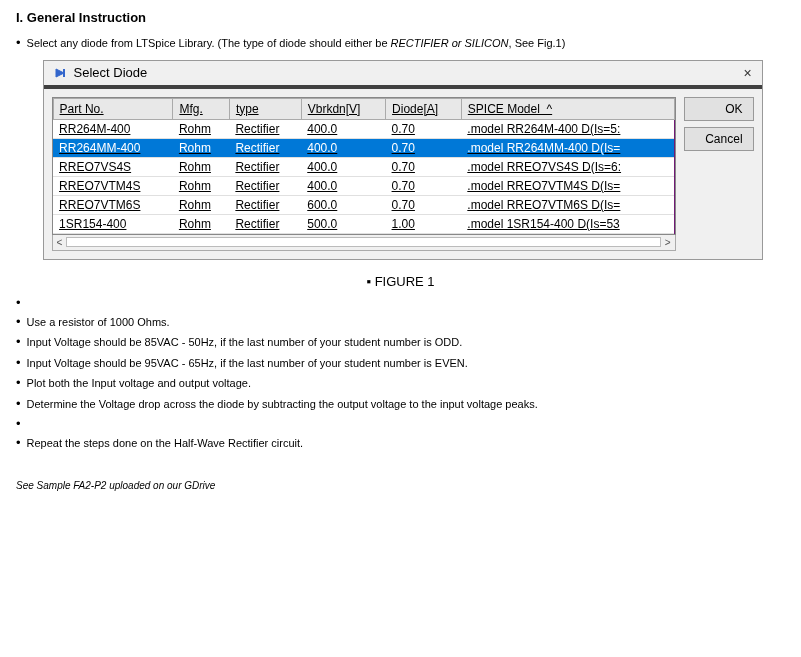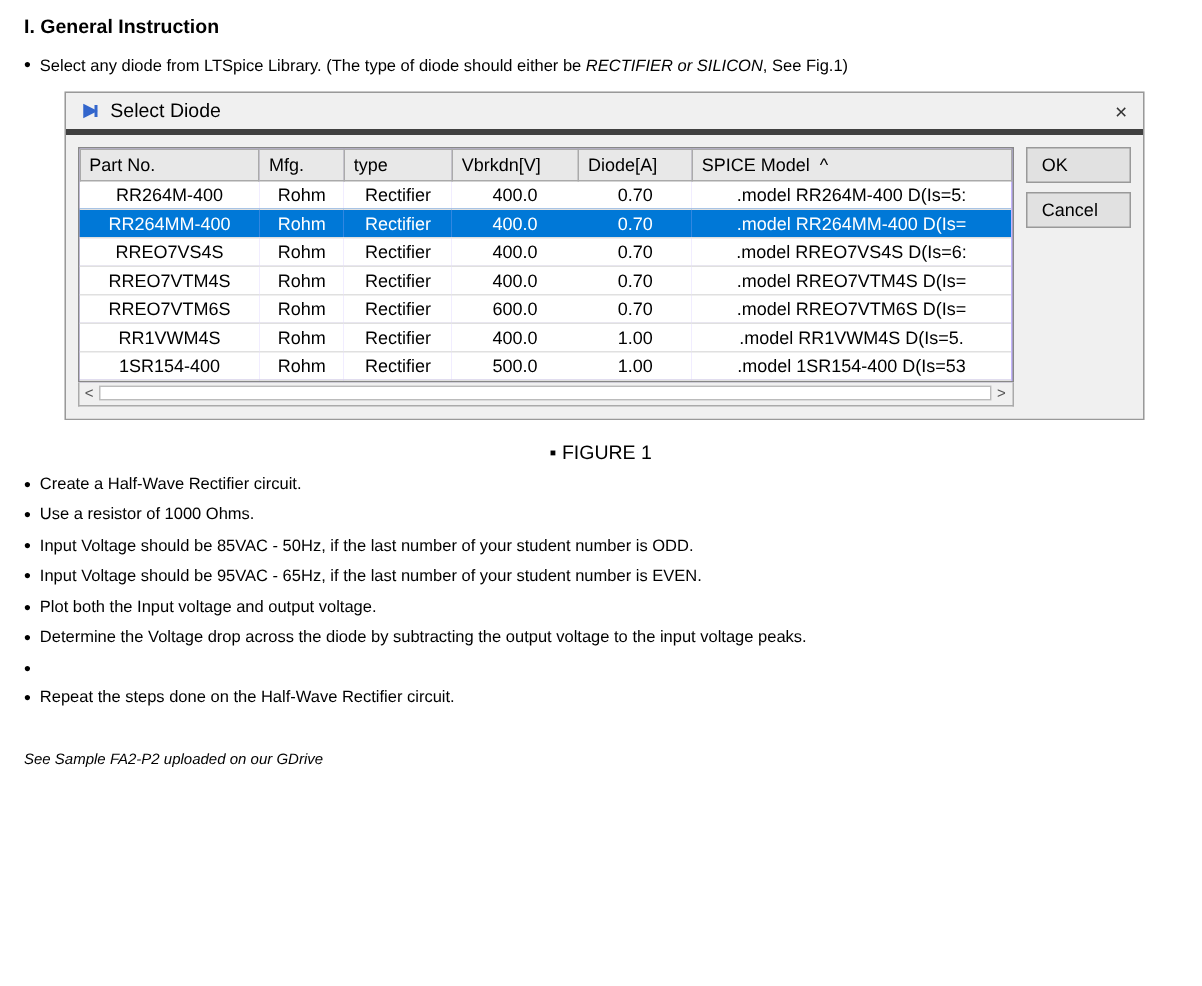--- a/index.html
+++ b/index.html
@@ -87,27 +87,28 @@
       gap: 6px;
       min-width: 70px;
     }
     .dialog-btn {
       background: #e1e1e1;
       border: 1px solid #999;
       padding: 4px 10px;
       cursor: pointer;
       font-size: 12px;
       min-width: 64px;
-      text-align: left;
+      text-align: right;
     }
     
     .data-table-wrapper {
       border: 1px solid #888;
-      background: #c4b5fd;
+      background: #701a75;
       overflow: hidden;
+      text-decoration: underline;
     }
     .data-table {
       width: 100%;
       border-collapse: collapse;
       font-size: 12px;
     }
     .data-table thead th {
       background: #e8e8e8;
       border: 1px solid #aaa;
       padding: 3px 6px;
@@ -120,21 +121,20 @@
     }
     .data-table tbody tr.selected {
       background: #0078d7;
       color: #fff;
     }
     .data-table tbody td {
       border-bottom: 1px solid #e0e0e0;
       padding: 2px 6px;
       white-space: nowrap;
       font-size: 12px;
-      text-align: center;
     }
     .scrollbar-area {
       display: flex;
       align-items: center;
       justify-content: space-between;
       background: #f0f0f0;
       border: 1px solid #aaa;
       border-top: none;
       padding: 2px 4px;
       font-size: 11px;
@@ -239,28 +239,20 @@
                   </tr>
                   <tr>
                     <td>RREO7VTM6S</td>
                     <td>Rohm</td>
                     <td>Rectifier</td>
                     <td>600.0</td>
                     <td>0.70</td>
                     <td>.model RREO7VTM6S D(Is=</td>
                   </tr>
                   <tr>
-                    <td>RR1VWM4S</td>
-                    <td>Rohm</td>
-                    <td>Rectifier</td>
-                    <td>400.0</td>
-                    <td>1.00</td>
-                    <td>.model RR1VWM4S D(Is=5.</td>
-                  </tr>
-                  <tr>
                     <td>1SR154-400</td>
                     <td>Rohm</td>
                     <td>Rectifier</td>
                     <td>500.0</td>
                     <td>1.00</td>
                     <td>.model 1SR154-400 D(Is=53</td>
                   </tr>
                 </tbody>
             </table>
           </div>
@@ -279,21 +271,20 @@
       </div>
     </div>
   </div>
 </div>
 
 <div class="figure-caption">▪  FIGURE 1</div>
 
 <div id="bullets-container">
     <div class="bullet-item">
       <span class="bullet">•</span>
-      <span class="instruction-text">Create a Half-Wave Rectifier circuit.</span>
     </div>
     <div class="bullet-item">
       <span class="bullet">•</span>
       <span class="instruction-text">Use a resistor of 1000 Ohms.</span>
     </div>
     <div class="bullet-item">
       <span class="bullet">•</span>
       <span class="instruction-text">Input Voltage should be 85VAC - 50Hz, if the last number of your student number is ODD.</span>
     </div>
     <div class="bullet-item">

